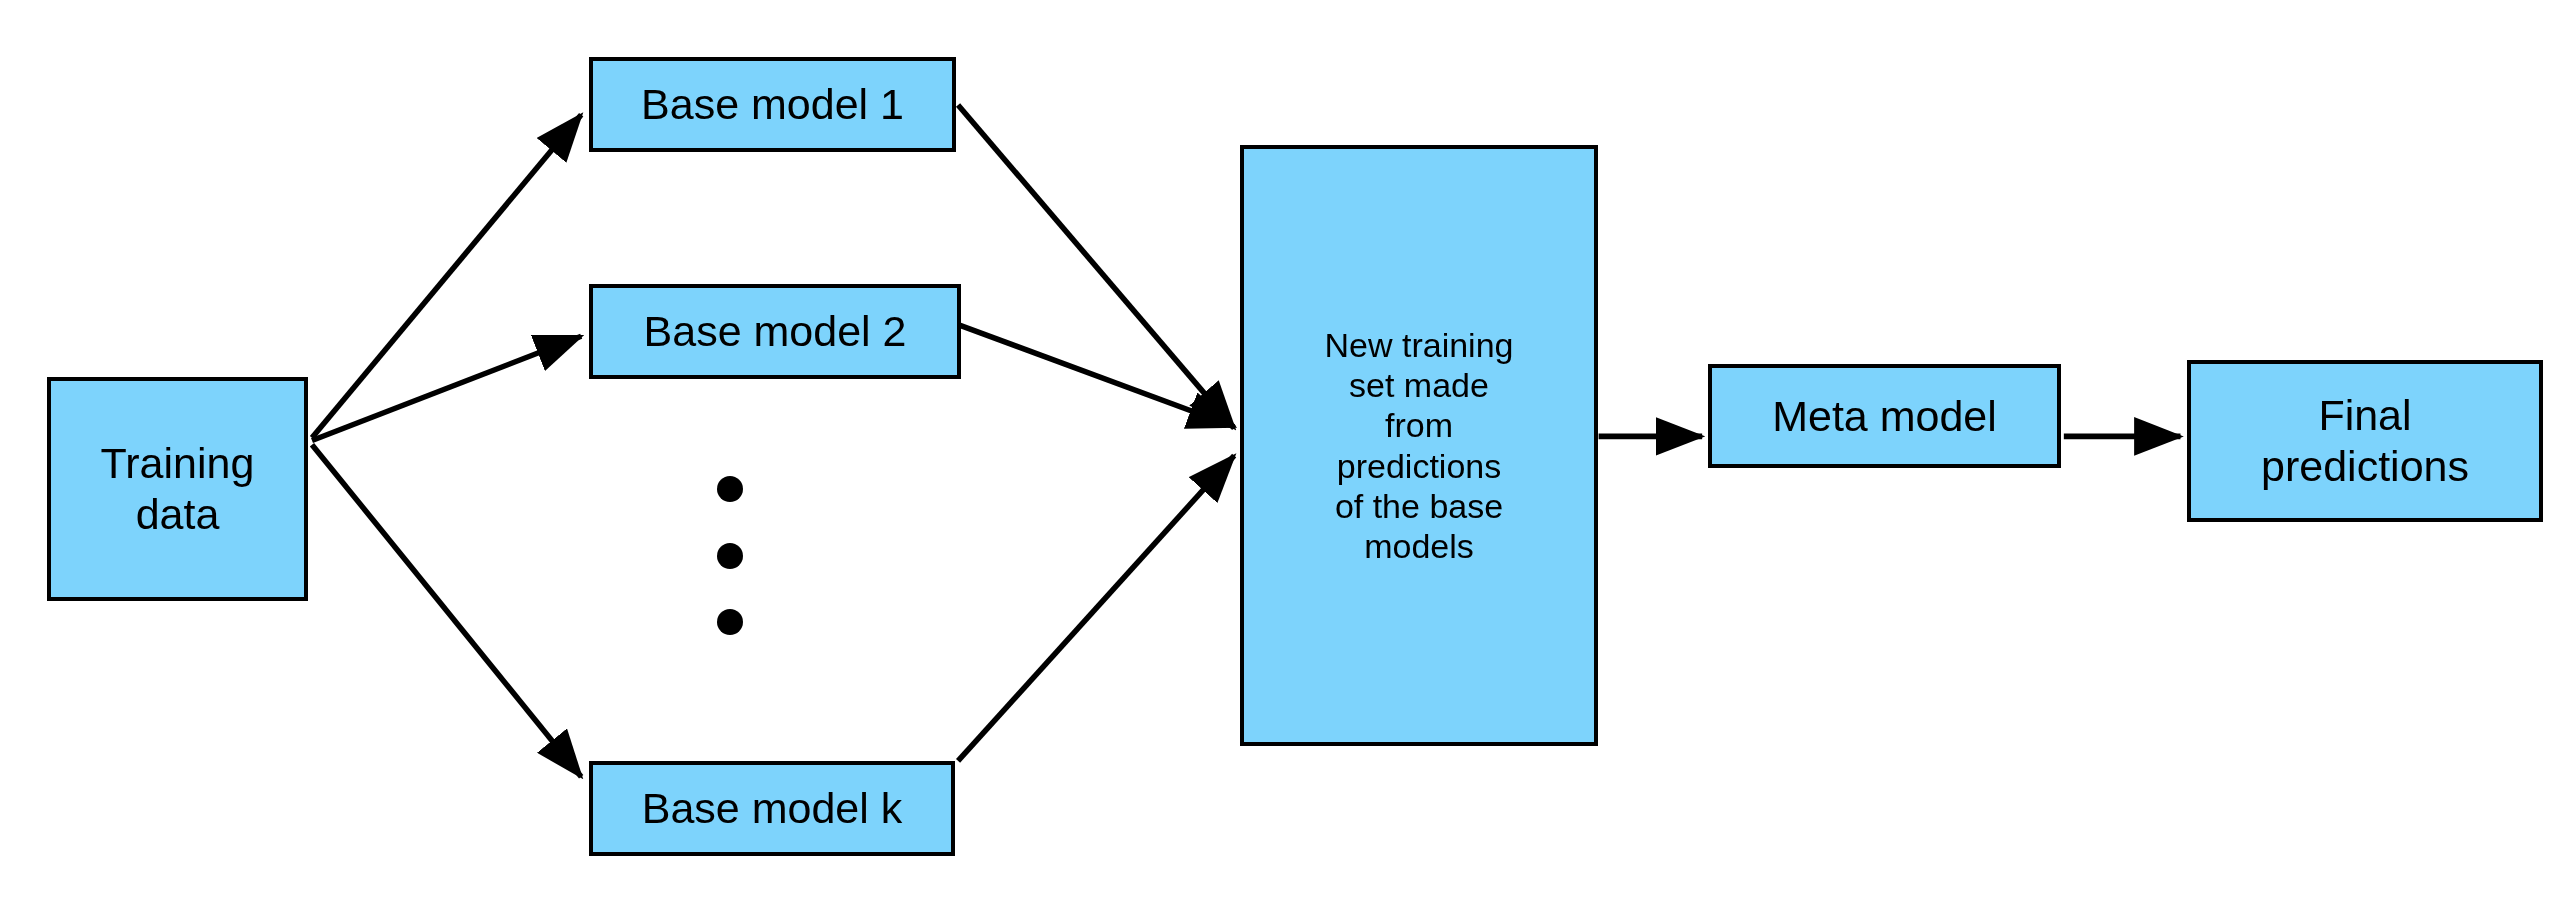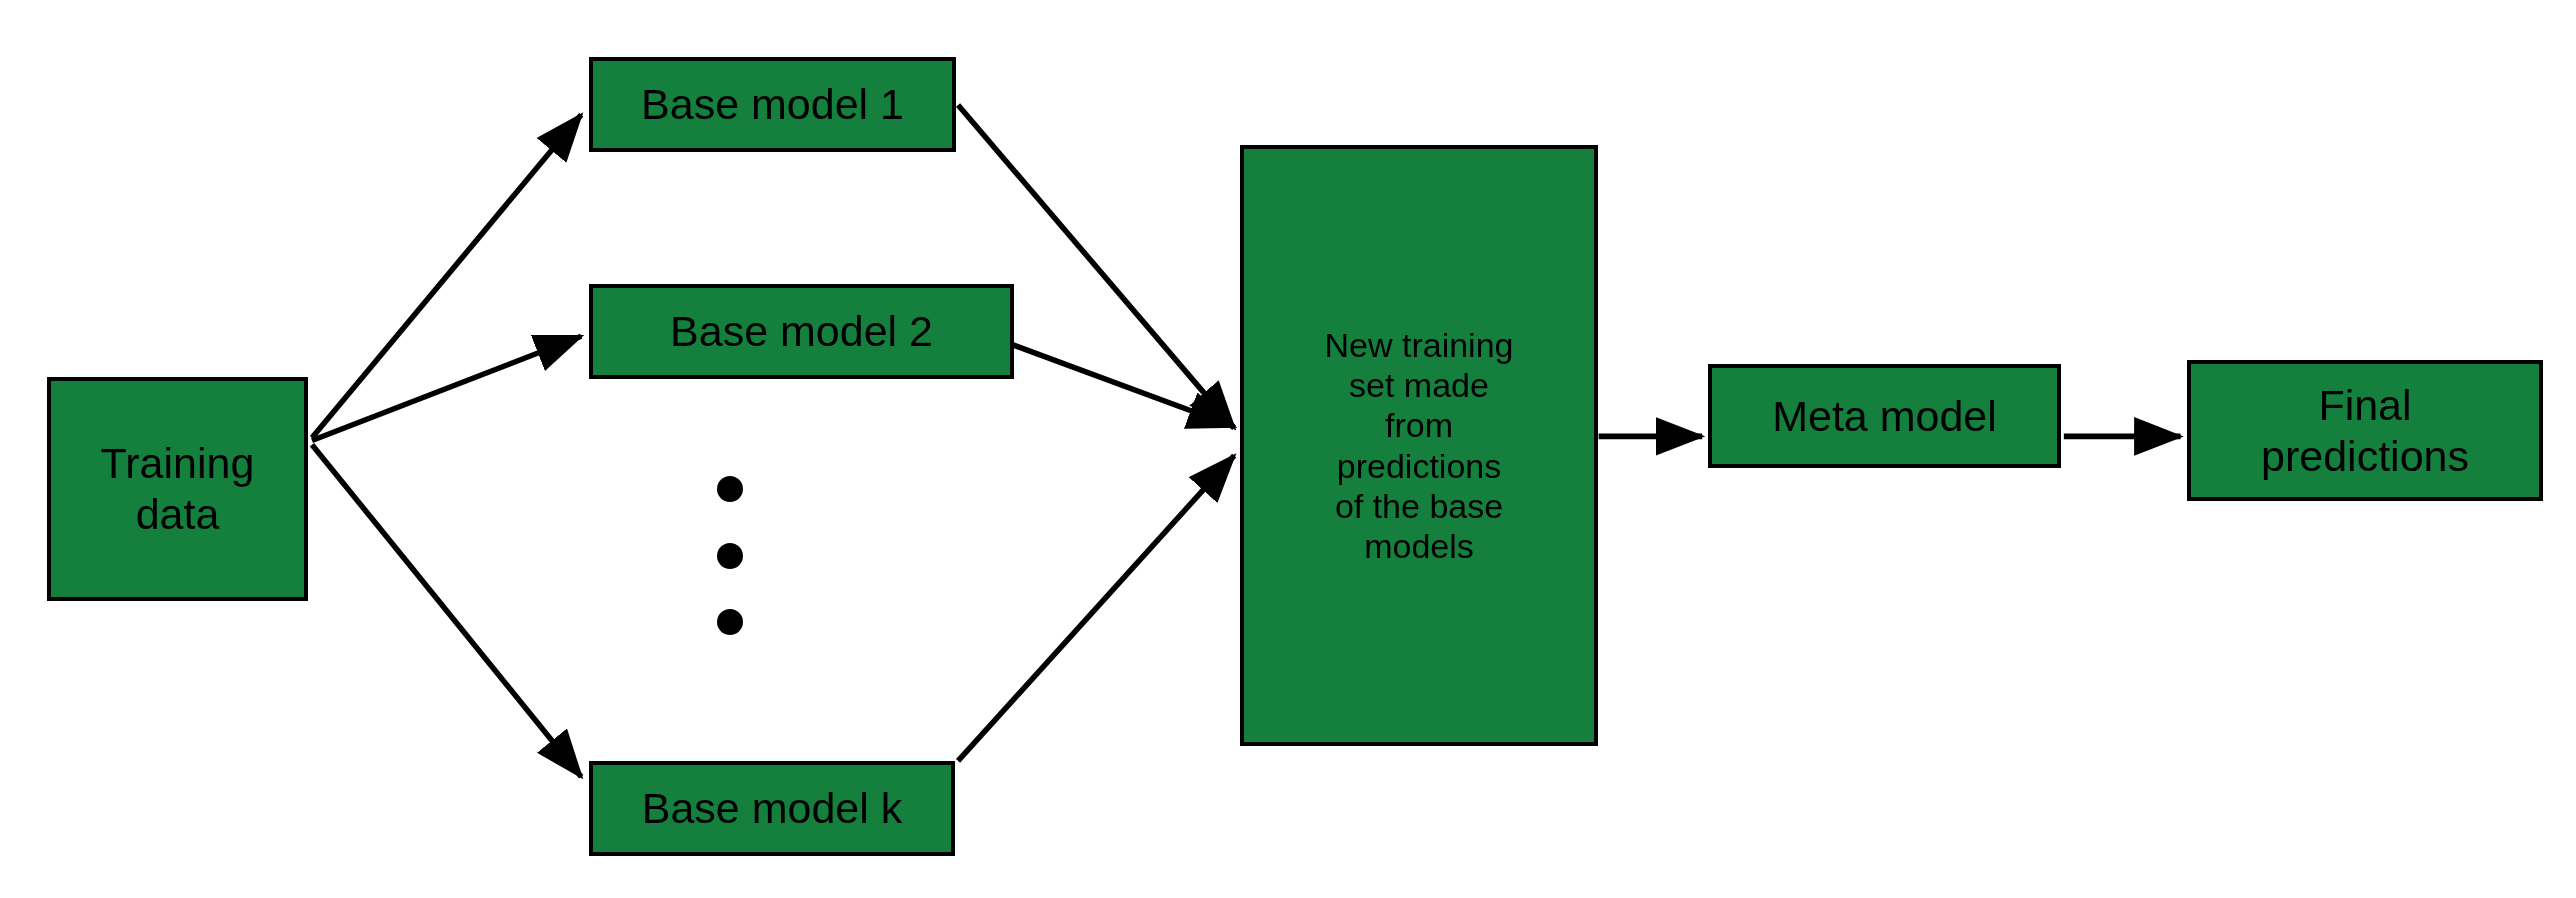--- a/index.html
+++ b/index.html
@@ -21,44 +21,44 @@
   #edges {
     position: absolute;
     left: 0;
     top: 0;
     width: 2576px;
     height: 899px;
   }
   .node {
     position: absolute;
     box-sizing: border-box;
-    background: #15803d;
+    background: #7dd3fc;
     border: 4.8px solid #000000;
     display: flex;
     align-items: center;
     justify-content: center;
     text-align: center;
     line-height: 1.18;
     z-index: 3;
   }
   .node-label {
     display: block;
     width: 100%;
     padding: 0 7px;
     box-sizing: border-box;
     white-space: pre-line;
   }
   
   #node-training-data   { left:47px;   top:329px;  width:261px;  height:224px;  font-size:43px;margin-top:48px; }
   #node-base-model-1    { left:589px;  top:57px;   width:367px;  height:95px;  font-size:43px; }
-  #node-base-model-2    { left:589px;  top:284px;  width:425px;  height:95px;  font-size:43px; }
+  #node-base-model-2    { left:589px;  top:284px;  width:372px;  height:95px;  font-size:43px; }
   #node-base-model-k    { left:589px;  top:761px; width:366px;  height:95px;  font-size:43px; }
   #node-new-training-set{ left:1240px; top:145px;  width:358px;  height:601px;  font-size:34px; }
   #node-meta-model      { left:1708px; top:364px;  width:353px;  height:104px;  font-size:43px; }
-  #node-final-predictions{left:2187px; top:360px;  width:356px;  height:141px;  font-size:43px; }
+  #node-final-predictions{left:2187px; top:360px;  width:356px;  height:162px;  font-size:43px; }
 
   .ellipsis-dots {
     position: absolute;
     left: 715px;
     top: 476px;
     width: 30px;
     height: 159px;
     z-index: 3;
     display: flex;
     flex-direction: column;

